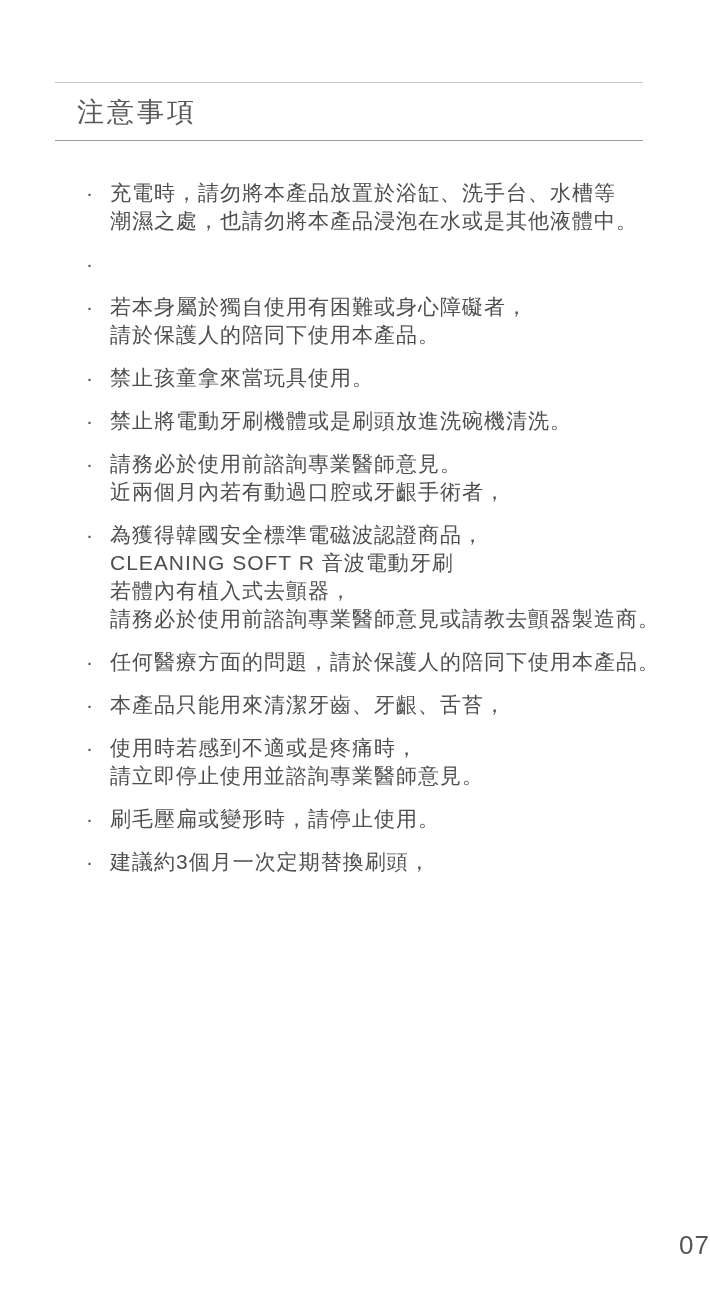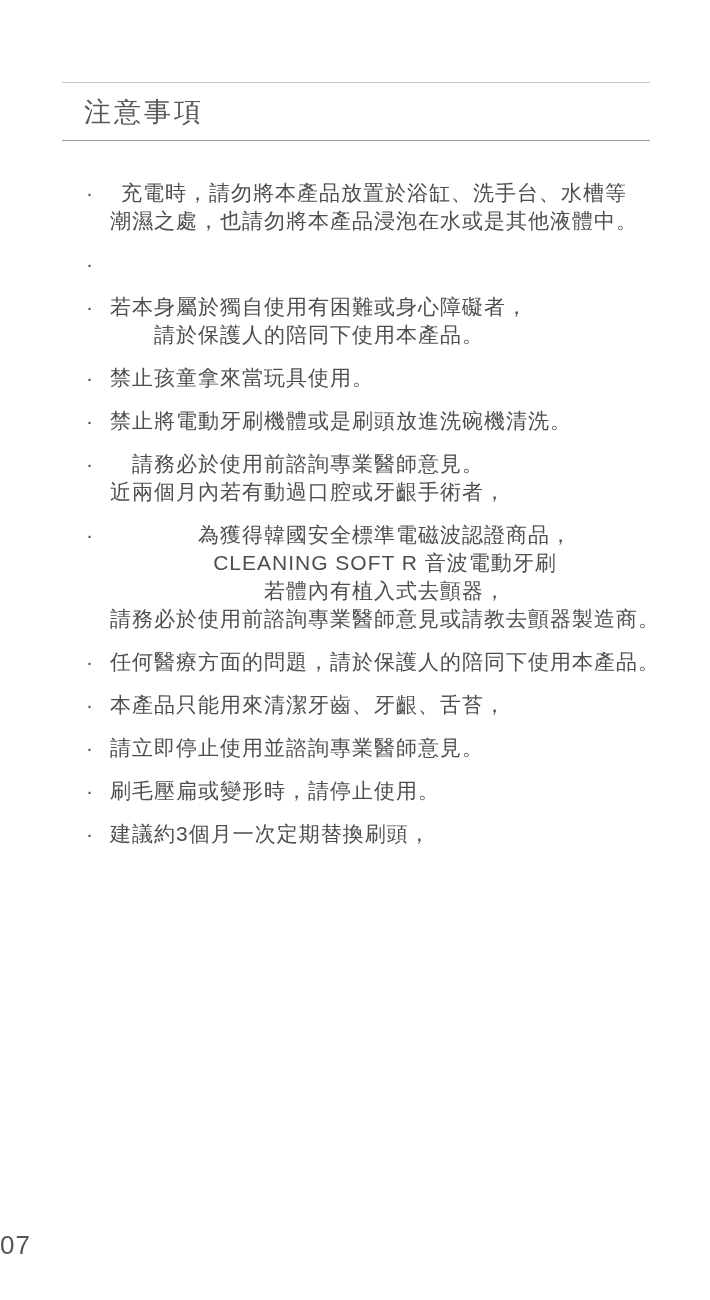--- a/index.html
+++ b/index.html
@@ -10,21 +10,21 @@
   body {
     width: 710px;
     height: 1300px;
     position: relative;
     overflow: hidden;
     font-family: "Liberation Sans", "DejaVu Sans", sans-serif;
   }
   
   .header {
     position: absolute;
-    left: 62px;
+    left: 55px;
     top: 82px;
     width: 588px;
     height: 59px;
     box-sizing: border-box;
     border-top: 1px solid #c6c6c6;
     border-bottom: 1px solid #9c9c9c;
     display: flex;
     align-items: center;
   }
   .title {
@@ -53,29 +53,28 @@
     font-size: 21px;
     line-height: 28px;
     color: #4e4e4e;
   }
   .lines .line {
     font-size: 21px;
     line-height: 28px;
     color: #4e4e4e;
     letter-spacing: 1px;
     white-space: nowrap;
-    text-align: center;
   }
   
   .page-number {
     position: absolute;
     left: 0;
     top: 1230px;
     width: 710px;
-    text-align: left;
+    text-align: right;
     font-size: 26px;
     letter-spacing: 1px;
     color: #565656;
   }
 </style>
 </head>
 <body>
 
 <div class="header">
   <div class="title">注意事項</div>
@@ -137,20 +136,21 @@
   </li>
   <li class="item">
     <span class="bullet">·</span>
     <div class="lines">
       <div class="line">本產品只能用來清潔牙齒、牙齦、舌苔，</div>
     </div>
   </li>
   <li class="item">
     <span class="bullet">·</span>
     <div class="lines">
+      <div class="line">使用時若感到不適或是疼痛時，</div>
       <div class="line">請立即停止使用並諮詢專業醫師意見。</div>
     </div>
   </li>
   <li class="item">
     <span class="bullet">·</span>
     <div class="lines">
       <div class="line">刷毛壓扁或變形時，請停止使用。</div>
     </div>
   </li>
   <li class="item">

